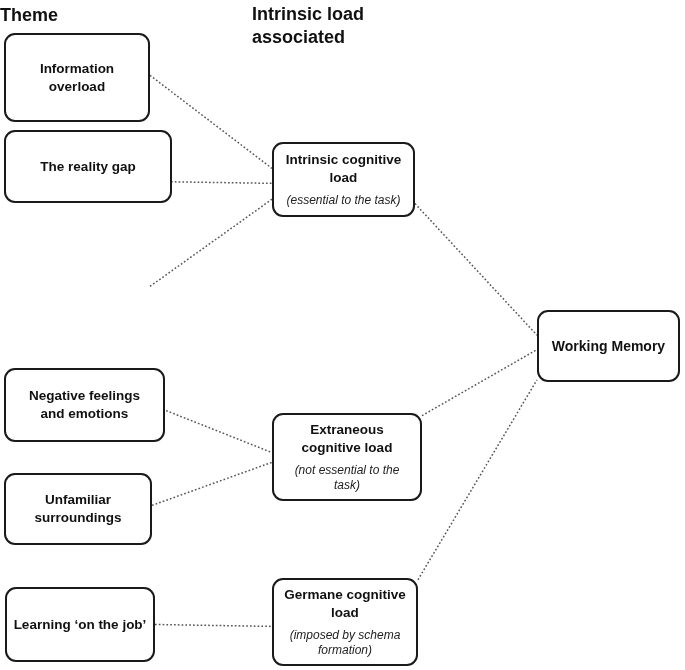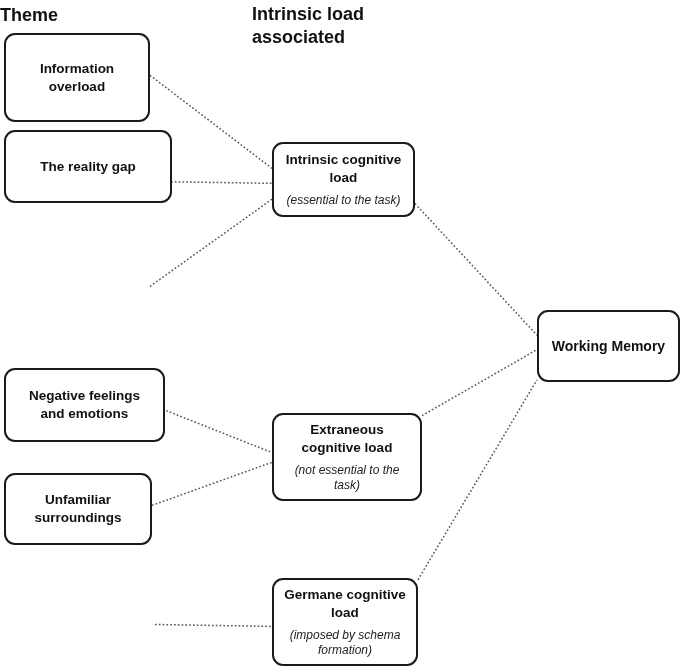--- a/index.html
+++ b/index.html
@@ -79,20 +79,23 @@
   </div>
   <div class="box theme-box" id="n-reality">
     <span class="label">The reality gap</span>
   </div>
   <div class="box theme-box" id="n-negative">
     <span class="label">Negative feelings and emotions</span>
   </div>
   <div class="box theme-box" id="n-unfamiliar">
     <span class="label">Unfamiliar surroundings</span>
   </div>
+  <div class="box theme-box" id="n-learning">
+    <span class="label">Learning ‘on the job’</span>
+  </div>
 
   <div class="box load-box" id="n-intrinsic">
     <span class="label">Intrinsic cognitive load</span>
     <span class="sublabel">(essential to the task)</span>
   </div>
   <div class="box load-box" id="n-germane">
     <span class="label">Germane cognitive load</span>
     <span class="sublabel">(imposed by schema formation)</span>
   </div>
   <div class="box load-box" id="n-extraneous">

